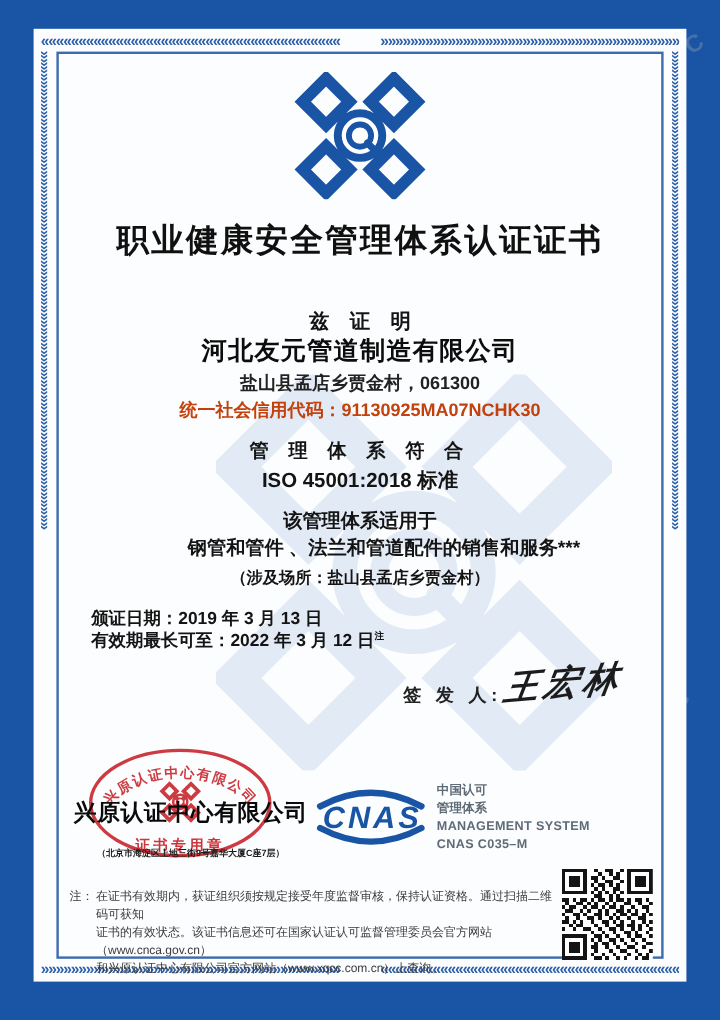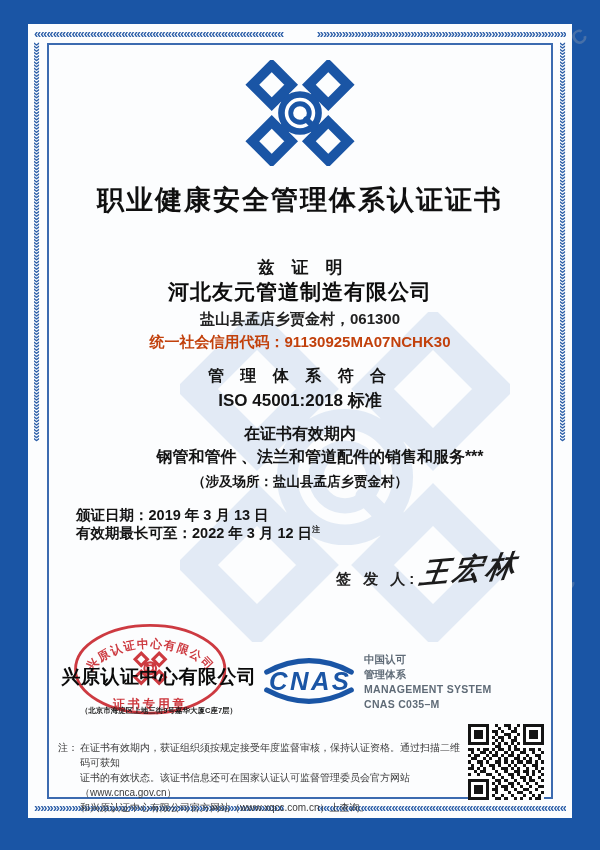--- a/index.html
+++ b/index.html
@@ -149,21 +149,21 @@
     <div class="abs ctr title">职业健康安全管理体系认证证书</div>
 
     <div class="abs ctr attest">兹　证　明</div>
     <div class="abs ctr company">河北友元管道制造有限公司</div>
     <div class="abs ctr addr">盐山县孟店乡贾金村，061300</div>
     <div class="abs ctr credit">统一社会信用代码：91130925MA07NCHK30</div>
 
     <div class="abs ctr conform">管 理 体 系 符 合</div>
     <div class="abs ctr standard">ISO 45001:2018 标准</div>
 
-    <div class="abs ctr scope-intro">在证书有效期内</div>
+    <div class="abs ctr scope-intro">该管理体系适用于</div>
     <div class="abs ctr scope">钢管和管件 、法兰和管道配件的销售和服务***</div>
     <div class="abs ctr sites">（涉及场所：盐山县孟店乡贾金村）</div>
 
     <div class="abs issue">颁证日期：2019 年 3 月 13 日</div>
     <div class="abs expiry">
       <span>有效期最长可至：2022 年 3 月 12 日</span><sup>注</sup>
     </div>
 
     <div class="abs signer-label">签 发 人:</div>
     <div class="abs signature">王宏林</div>

